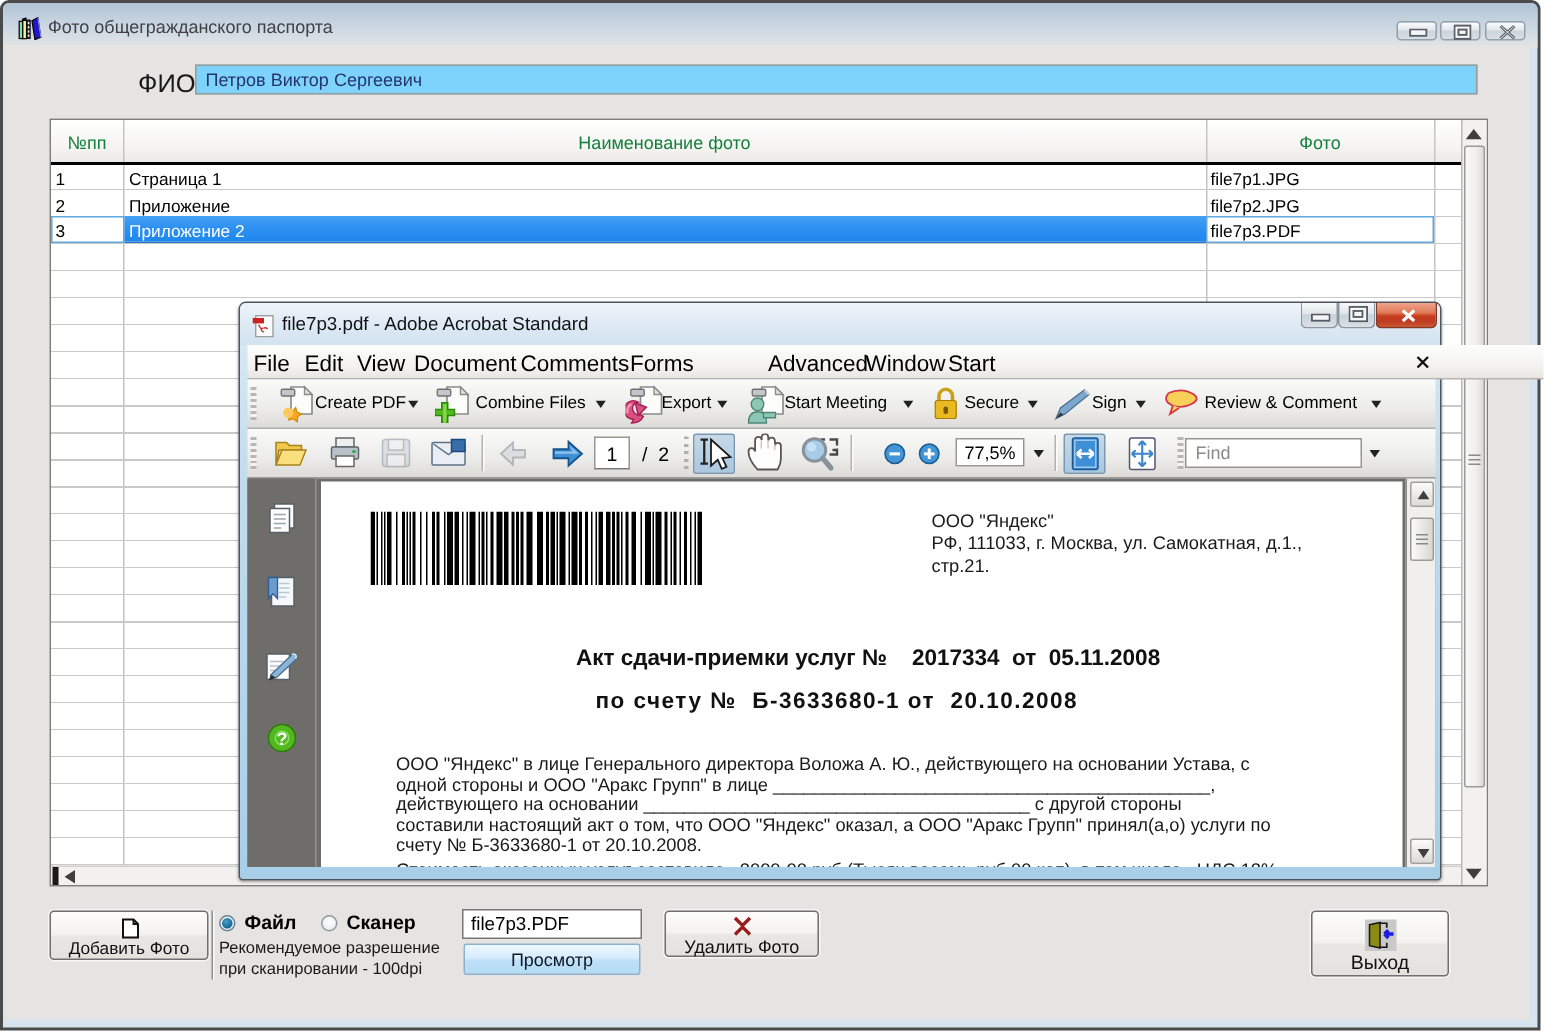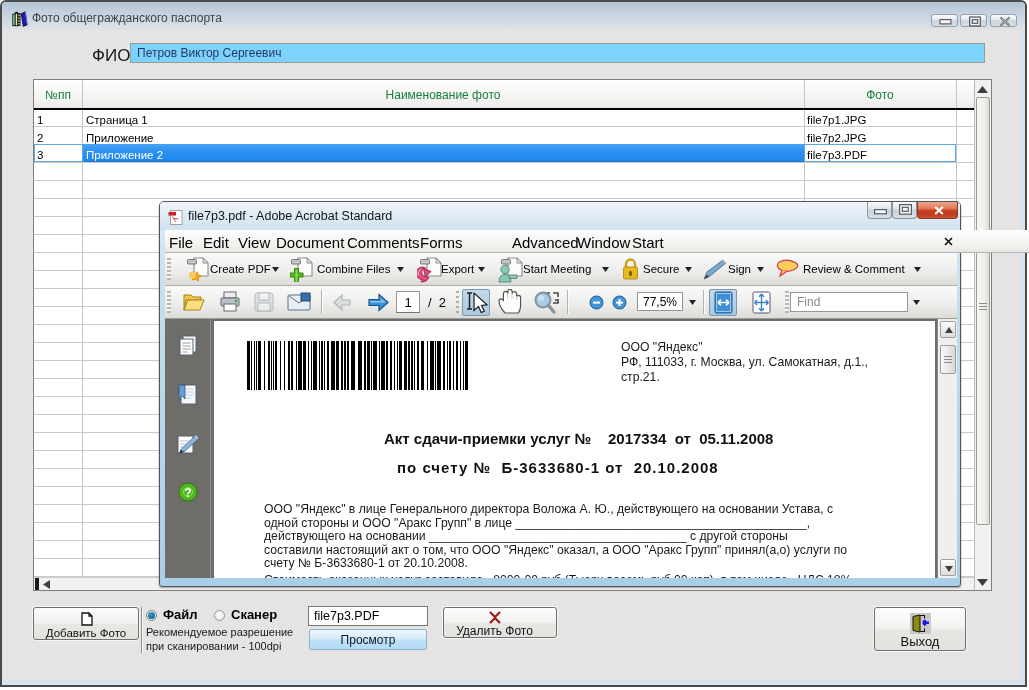--- a/index.html
+++ b/index.html
@@ -175,21 +175,21 @@
   <div class="abs" style="left:148px; top:612px; width:7px; height:7px; border-radius:50%; background:radial-gradient(circle at 40% 35%,#4aa0c8 0%,#1a6a9a 60%,#104a70 100%);"></div>
   <div class="abs" style="left:163px; top:607px; font-size:13px; font-weight:bold; color:#000;">Файл</div>
   <div class="abs" style="left:214px; top:610px; width:11px; height:11px; border-radius:50%; border:1px solid #8f9a9f; background:radial-gradient(circle at 50% 40%,#ffffff 0%,#e2e6e8 100%);"></div>
   <div class="abs" style="left:231px; top:607px; font-size:13px; font-weight:bold; color:#000;">Сканер</div>
   <div class="abs" style="left:146px; top:626px; font-size:11px; color:#1a1a1a;">Рекомендуемое разрешение</div>
   <div class="abs" style="left:146px; top:640px; font-size:11px; color:#1a1a1a;">при сканировании - 100dpi</div>
 
   <div class="abs" style="left:308px; top:606px; width:120px; height:20px; background:#fff; border:1px solid #777; font-size:12.5px; color:#000; line-height:18px; padding-left:5px;">file7p3.PDF</div>
   <div class="abs" style="left:309px; top:629px; width:118px; height:21px; border:1px solid #8fb2cc; border-radius:2px; background:linear-gradient(180deg,#edf7fe 0%,#d6ecfb 45%,#bfe0f7 55%,#b4dbf6 100%); text-align:center; font-size:12px; font-weight:normal; color:#0f1a24; line-height:20px;">Просмотр</div>
 
-  <div class="btn abs" style="left:443px; top:607px; width:114px; height:31px;">
+  <div class="btn abs" style="left:443px; top:607px; width:103px; height:31px;">
     <svg class="abs" style="left:44px; top:3px;" width="14" height="13" viewBox="0 0 14 13">
       <path d="M2 1 L7 6 L12 1 M2 12 L7 7 L12 12" stroke="#9b1a1a" stroke-width="2.2" fill="none"></path>
     </svg>
     <div class="btn-label abs" style="left:0; top:16px; width:101px; font-size:12px;">Удалить Фото</div>
   </div>
 
   <div class="btn abs" style="left:874px; top:607px; width:92px; height:44px;">
     <div class="abs" style="left:35px; top:5px; width:21px; height:21px; background:#c9c9c9;"></div>
     <svg class="abs" style="left:36px; top:6px;" width="20" height="19" viewBox="0 0 20 19">
       <path d="M2 2.5 L9 1 L9 18 L2 16.5 Z" fill="#8b8b14" stroke="#151515" stroke-width="1"></path>

